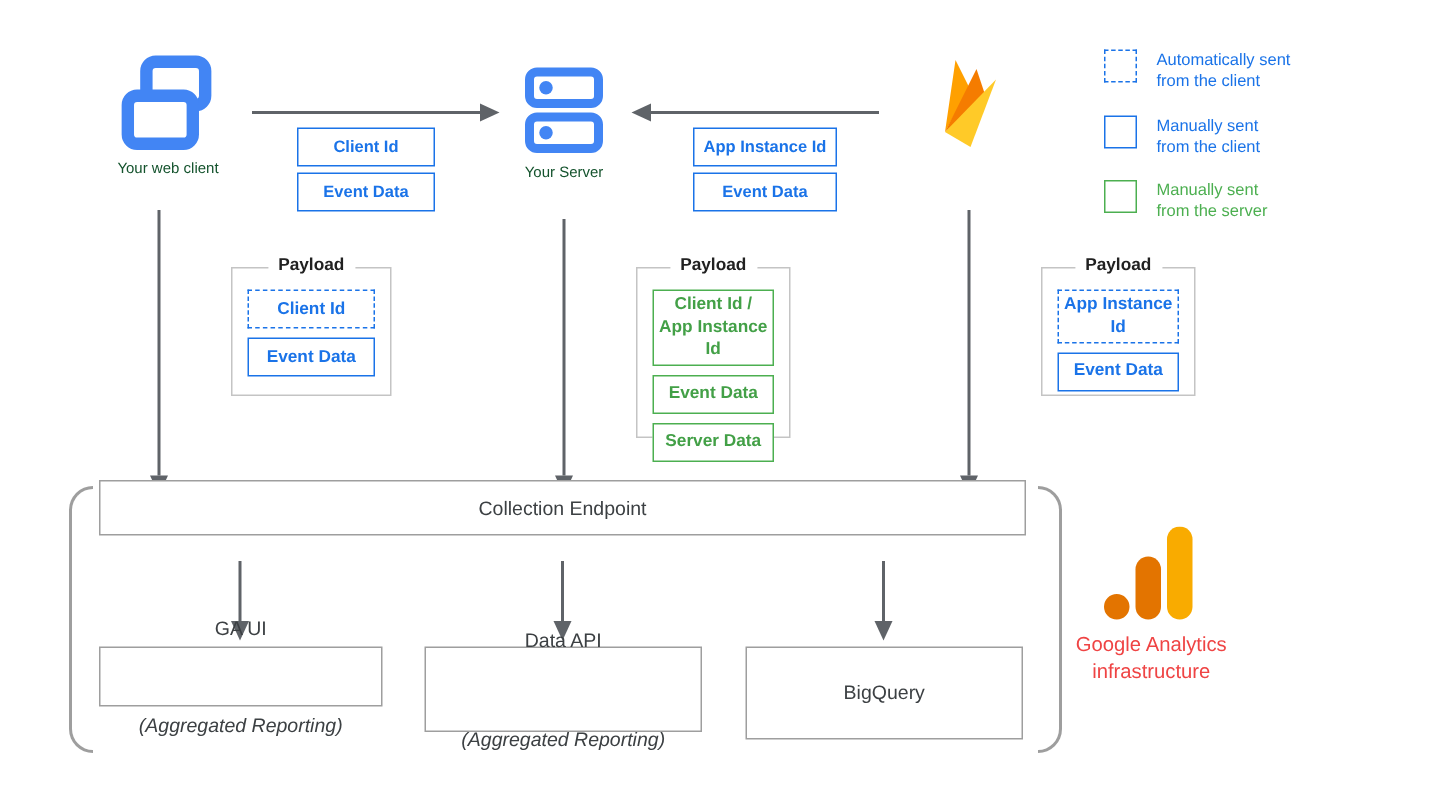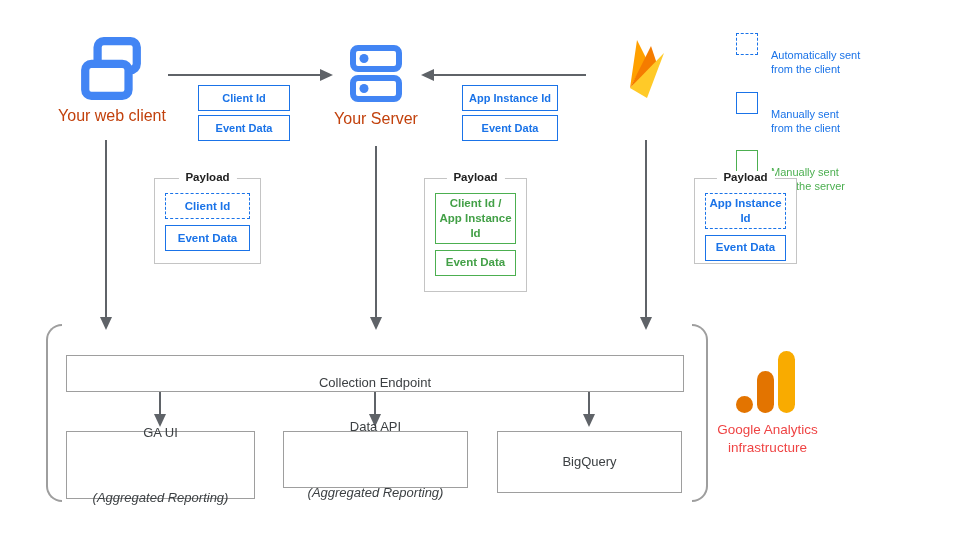--- a/index.html
+++ b/index.html
@@ -7,37 +7,37 @@
     position:relative;width:960px;height:540px;background:#fff;overflow:hidden;
     font-family:"Liberation Sans","DejaVu Sans",sans-serif;color:#3c4043;
   }
   .abs{position:absolute;box-sizing:border-box;}
   .preline{white-space:pre-line;}
 
   
   .arrows{position:absolute;left:0;top:0;width:960px;height:540px;pointer-events:none;}
 
   
-  .node-label{font-size:16px;font-weight:500;text-align:center;color:#c2410c;}
+  .node-label{font-size:10px;font-weight:500;text-align:center;color:#14532d;}
 
   
   .pill-stack{display:flex;flex-direction:column;gap:4px;}
   .pill{
     height:24px;border:1px solid #1a73e8;color:#1a73e8;background:#fff;
     display:flex;align-items:center;justify-content:center;
     font-size:11px;font-weight:bold;
   }
 
   
   .legend-item{display:flex;gap:13px;margin-bottom:15px;align-items:flex-start;}
   .swatch{width:22px;height:22px;box-sizing:border-box;background:#fff;flex:none;}
   .swatch.dashed-blue{border:1.5px dashed #1a73e8;}
   .swatch.solid-blue{border:1.5px solid #1a73e8;}
   .swatch.solid-green{border:1.5px solid #4caf50;}
-  .legend-text{font-size:11px;line-height:1.3;font-weight:500;margin-top:15px;}
+  .legend-text{font-size:11px;line-height:1.3;font-weight:500;}
   .legend-text.blue{color:#1a73e8;}
   .legend-text.green{color:#4caf50;}
 
   
   .payload{border:1px solid #c4c4c4;background:#fff;margin-left:32px;}
   .payload-title{
     position:absolute;top:-8px;left:50%;transform:translateX(-50%);
     background:#fff;padding:0 7px;font-size:11.5px;font-weight:bold;color:#212121;white-space:nowrap;
   }
   .payload-items{display:flex;flex-direction:column;gap:6px;padding:14px 10px 0;}
@@ -157,39 +157,40 @@
       <div class="pitem solid-blue">Event Data</div>
     </div>
   </div>
 
   <div class="abs payload" style="left:392px;top:178px;width:103px;height:114px;">
     <span class="payload-title">Payload</span>
     <div class="payload-items">
       <div class="pitem solid-green preline">Client Id /
 App Instance Id</div>
       <div class="pitem solid-green">Event Data</div>
+      <div class="pitem solid-green">Server Data</div>
     </div>
   </div>
 
   <div class="abs payload" style="left:662px;top:178px;width:103px;height:86px;">
     <span class="payload-title">Payload</span>
     <div class="payload-items">
       <div class="pitem dashed-blue">App Instance Id</div>
       <div class="pitem solid-blue">Event Data</div>
     </div>
   </div>
 
   <div class="abs bracket left" style="left:46px;top:324px;width:16px;height:178px;"></div>
   <div class="abs bracket right" style="left:692px;top:324px;width:16px;height:178px;"></div>
 
-  <div class="abs box" style="left:66px;top:355px;width:618px;height:37px;justify-content:flex-end;">
+  <div class="abs box" style="left:66px;top:320px;width:618px;height:37px;">
     <div>Collection Endpoint</div>
   </div>
 
-  <div class="abs box" style="left:66px;top:431px;width:189px;height:68px;">
+  <div class="abs box" style="left:66px;top:431px;width:189px;height:40px;">
     <div>GA UI</div>
     <div class="sub">(Aggregated Reporting)</div>
   </div>
   <div class="abs box" style="left:283px;top:431px;width:185px;height:57px;">
     <div>Data API</div>
     <div class="sub">(Aggregated Reporting)</div>
   </div>
   <div class="abs box" style="left:497px;top:431px;width:185px;height:62px;gap:44px;">
     <div>BigQuery</div>
   </div>

